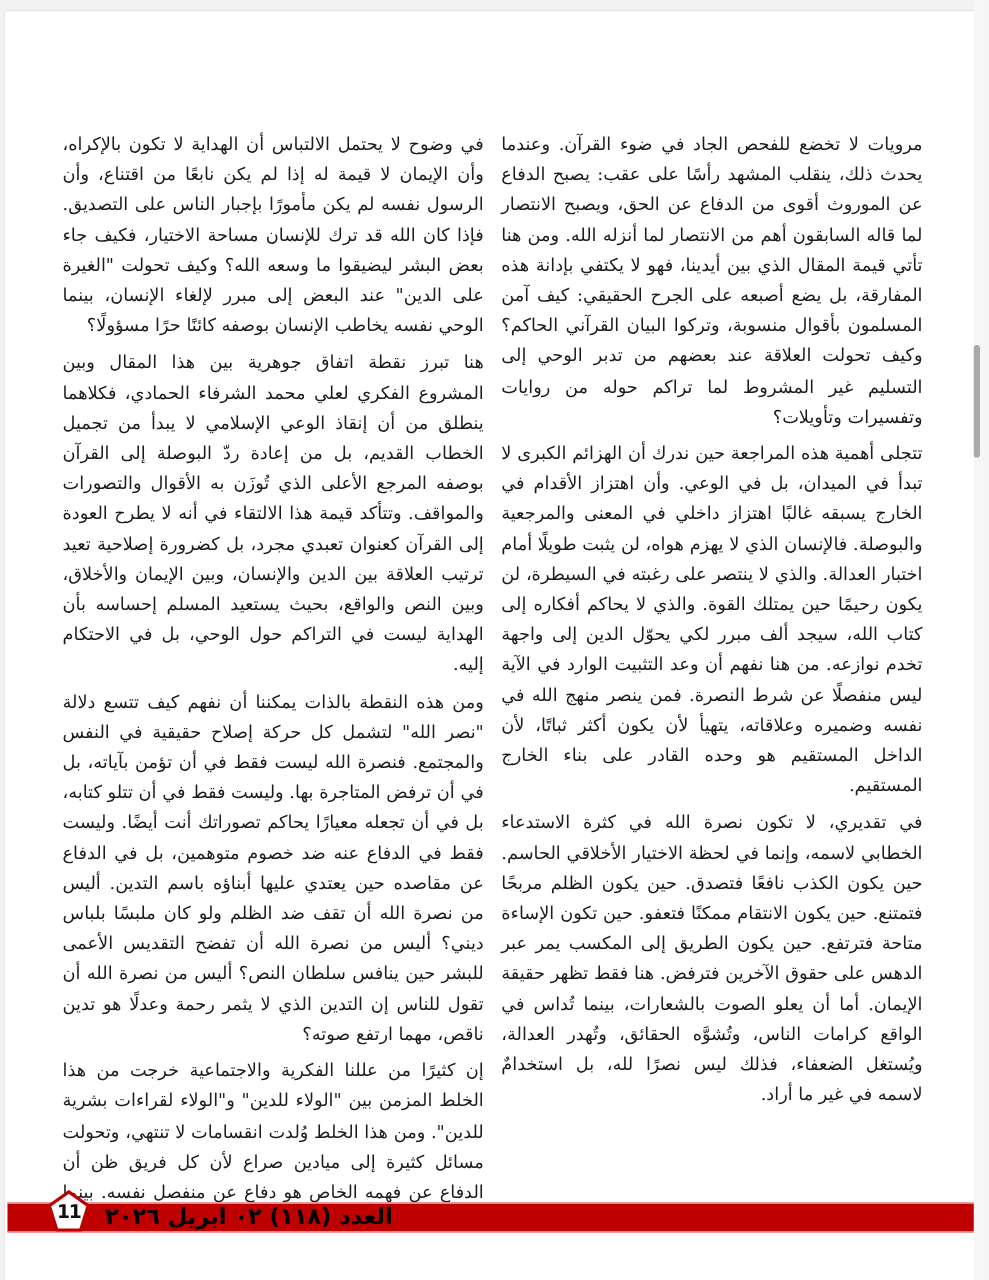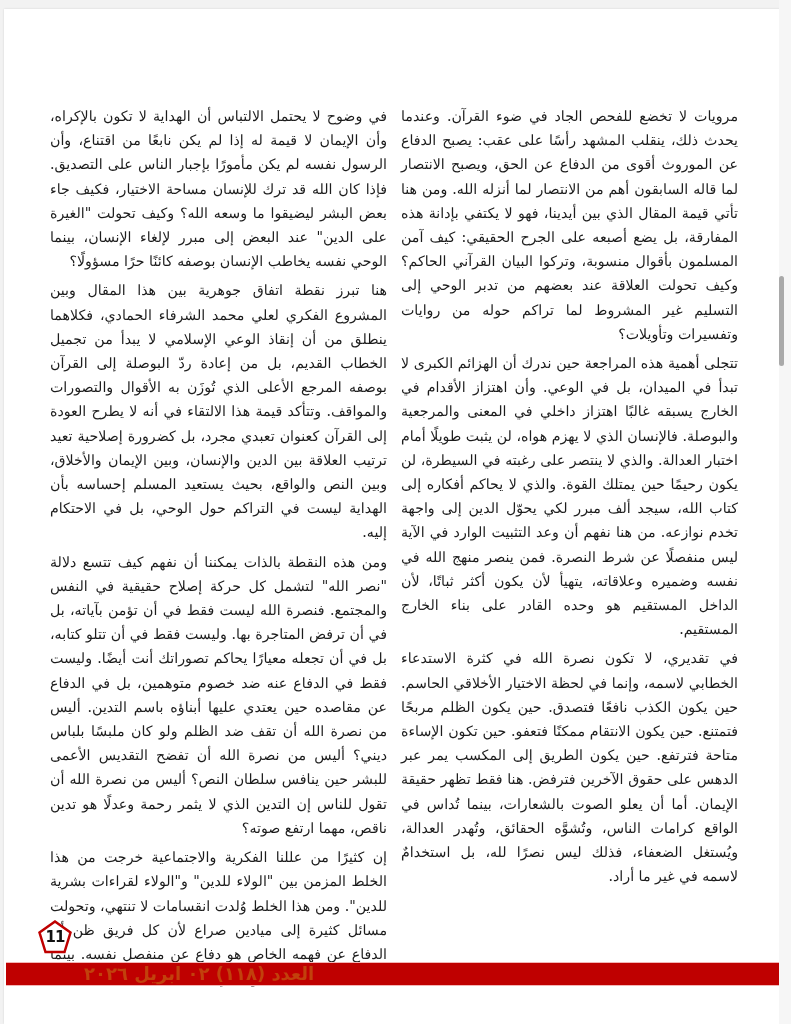--- a/index.html
+++ b/index.html
@@ -30,25 +30,25 @@
     .col p + p { }
     .footer-bar {
       position: absolute; left: 6px; top: 962px; width: 784px; height: 24px;
       background: #bf0000;
       border-top: 1px solid #f3b5b5; border-bottom: 1px solid #f3b5b5;
     }
     .footer-text {
       position: absolute; left: 84px; top: 960px; height: 28px;
       direction: rtl;
       font-family: "DejaVu Sans", "Liberation Sans", sans-serif;
-      font-weight: bold; font-size: 18px; line-height: 28px; color: #c2410c;
+      font-weight: bold; font-size: 18px; line-height: 28px; color: #000000;
       white-space: nowrap;
     }
     .page-badge {
-      position: absolute; left: 38px; top: 920px; width: 34px; height: 34px;
+      position: absolute; left: 38px; top: 952px; width: 34px; height: 34px;
     }
     .page-badge svg { position: absolute; left: 0; top: 0; }
     .page-num {
       position: absolute; left: 0; top: 8px; width: 34px; text-align: center;
       font-family: "DejaVu Sans", "Liberation Sans", sans-serif;
       font-weight: bold; font-size: 15px; color: #111; letter-spacing: -1px;
     }
     .scrollbar-track {
       position: absolute; right: 0; top: 0; width: 12px; height: 1024px;
       background: #f6f6f6;

